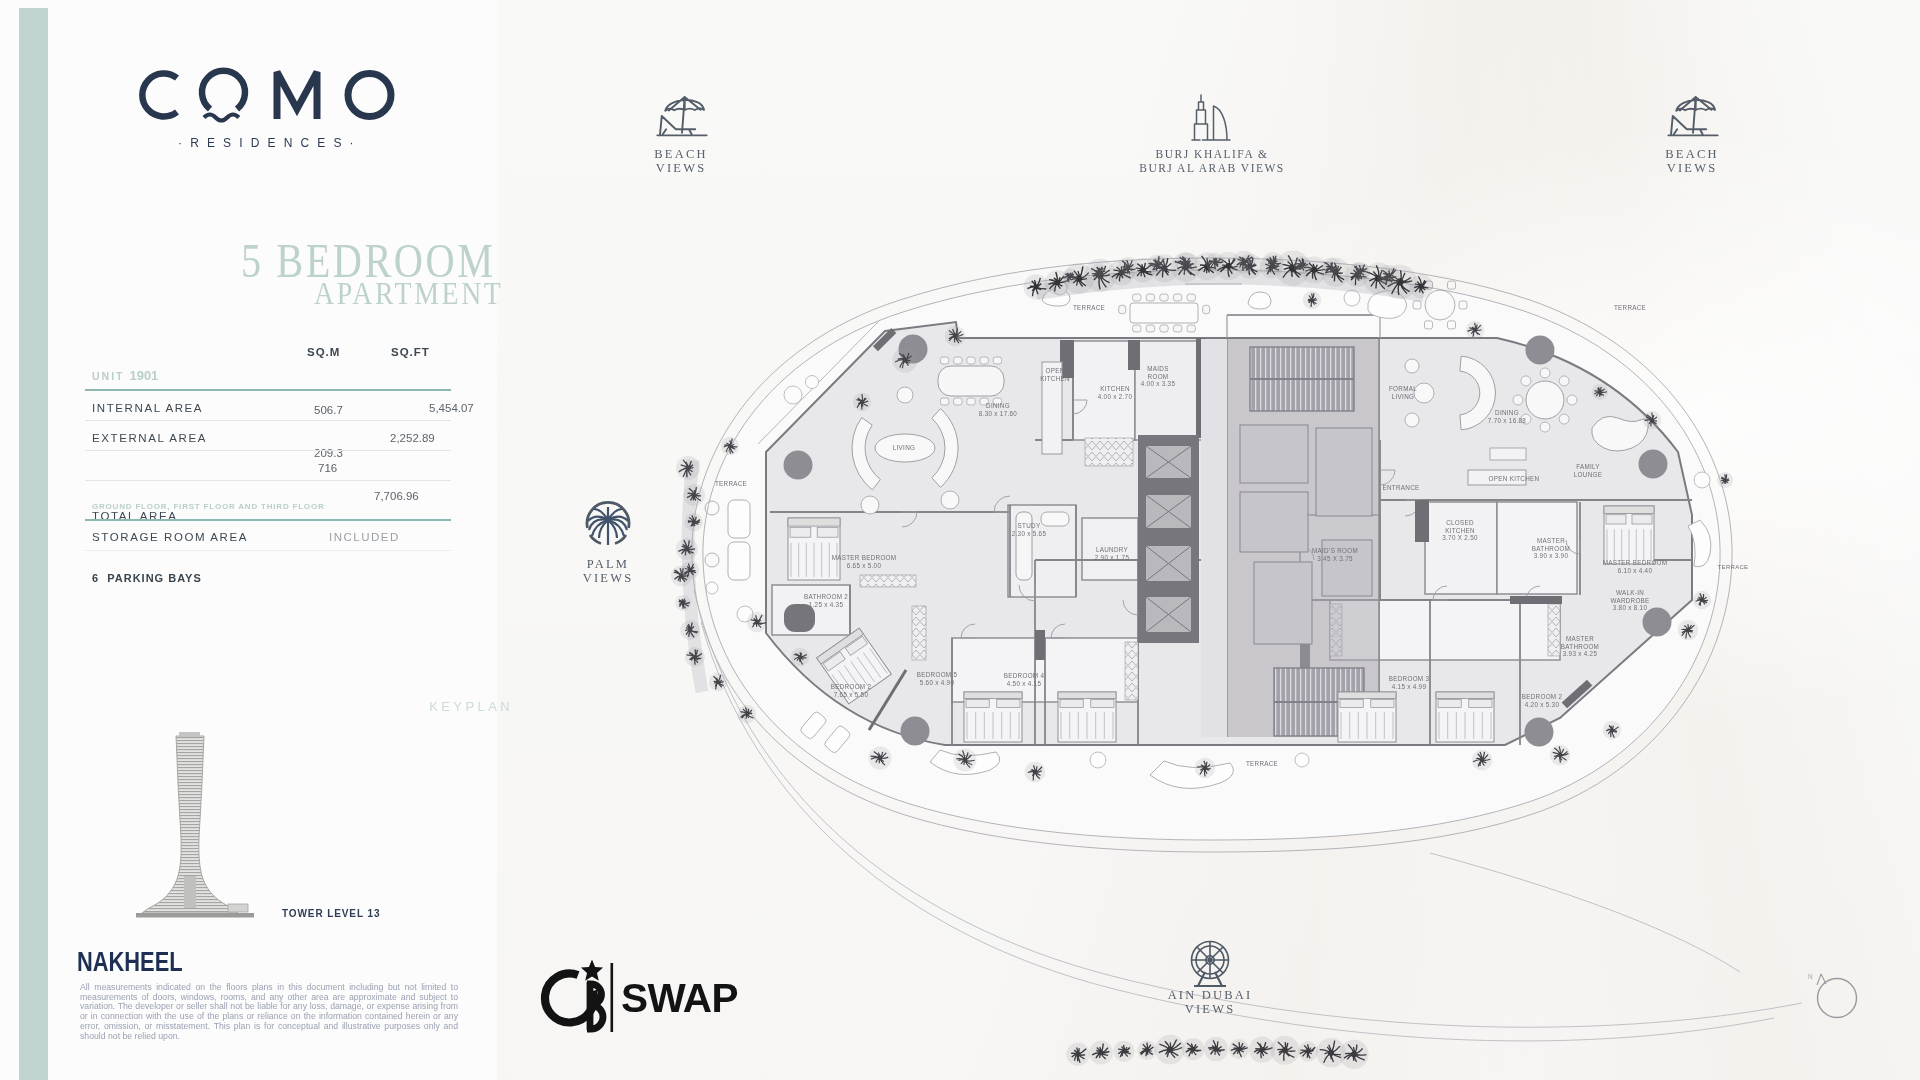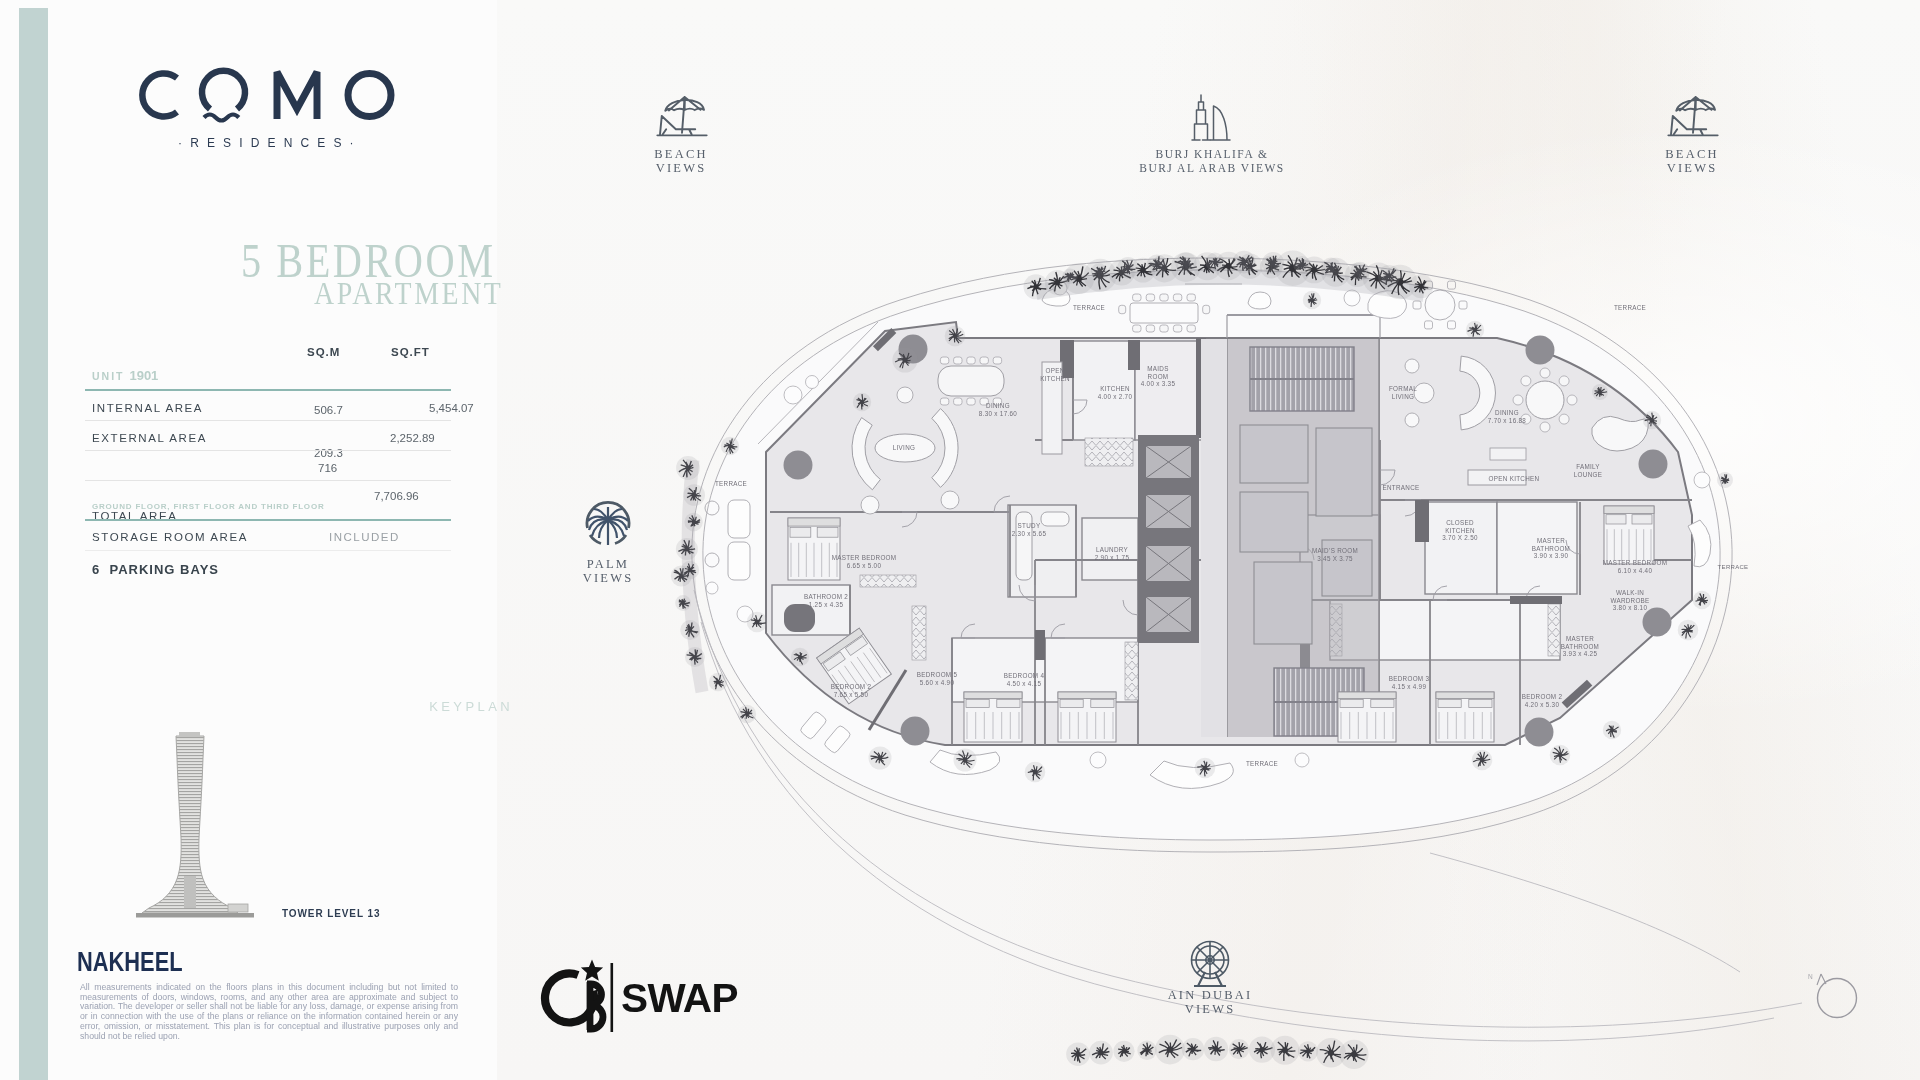--- a/index.html
+++ b/index.html
@@ -64,21 +64,21 @@
   <div class="abs" style="left:289px;top:118px;color:#5c646b;margin-top:28px;">7,706.96</div>
   <div class="abs" style="left:0;top:136px;width:366px;height:1px;background:#e4e4e4;"></div>
 
   <div class="abs" style="left:7px;top:158px;letter-spacing:0.8px;color:#b9cfc9;font-size:8px;font-weight:bold;">GROUND FLOOR, FIRST FLOOR AND THIRD FLOOR</div>
   <div class="abs" style="left:0;top:175px;width:366px;height:2px;background:#8db7b1;"></div>
 
   <div class="abs" style="left:7px;top:187px;letter-spacing:1.6px;">STORAGE ROOM AREA</div>
   <div class="abs" style="left:244px;top:187px;color:#9aa0a5;letter-spacing:1.5px;">INCLUDED</div>
   <div class="abs" style="left:0;top:206px;width:366px;height:1px;background:#ececec;"></div>
 
-  <div class="abs" style="left:7px;top:218px;letter-spacing:1px;font-weight:bold;color:#39444d;font-size:13px;">6&nbsp; PARKING BAYS</div>
+  <div class="abs" style="left:7px;top:228px;letter-spacing:1px;font-weight:bold;color:#39444d;font-size:11px;">6&nbsp; PARKING BAYS</div>
 </div>
 
 <div class="abs" style="left:13px;top:699px;width:500px;text-align:right;color:#ccdbd7;font-size:13px;letter-spacing:3.4px;font-family:Liberation Sans, sans-serif;">KEYPLAN</div>
 
 <svg class="abs" style="left:132px;top:728px" width="140" height="200" viewBox="0 0 140 200">
   <defs>
     <pattern id="ribs" width="4" height="3" patternUnits="userSpaceOnUse">
       <rect width="4" height="3" fill="#e2e2e0"></rect>
       <rect width="4" height="1.1" fill="#a4a4a2"></rect>
     </pattern>

